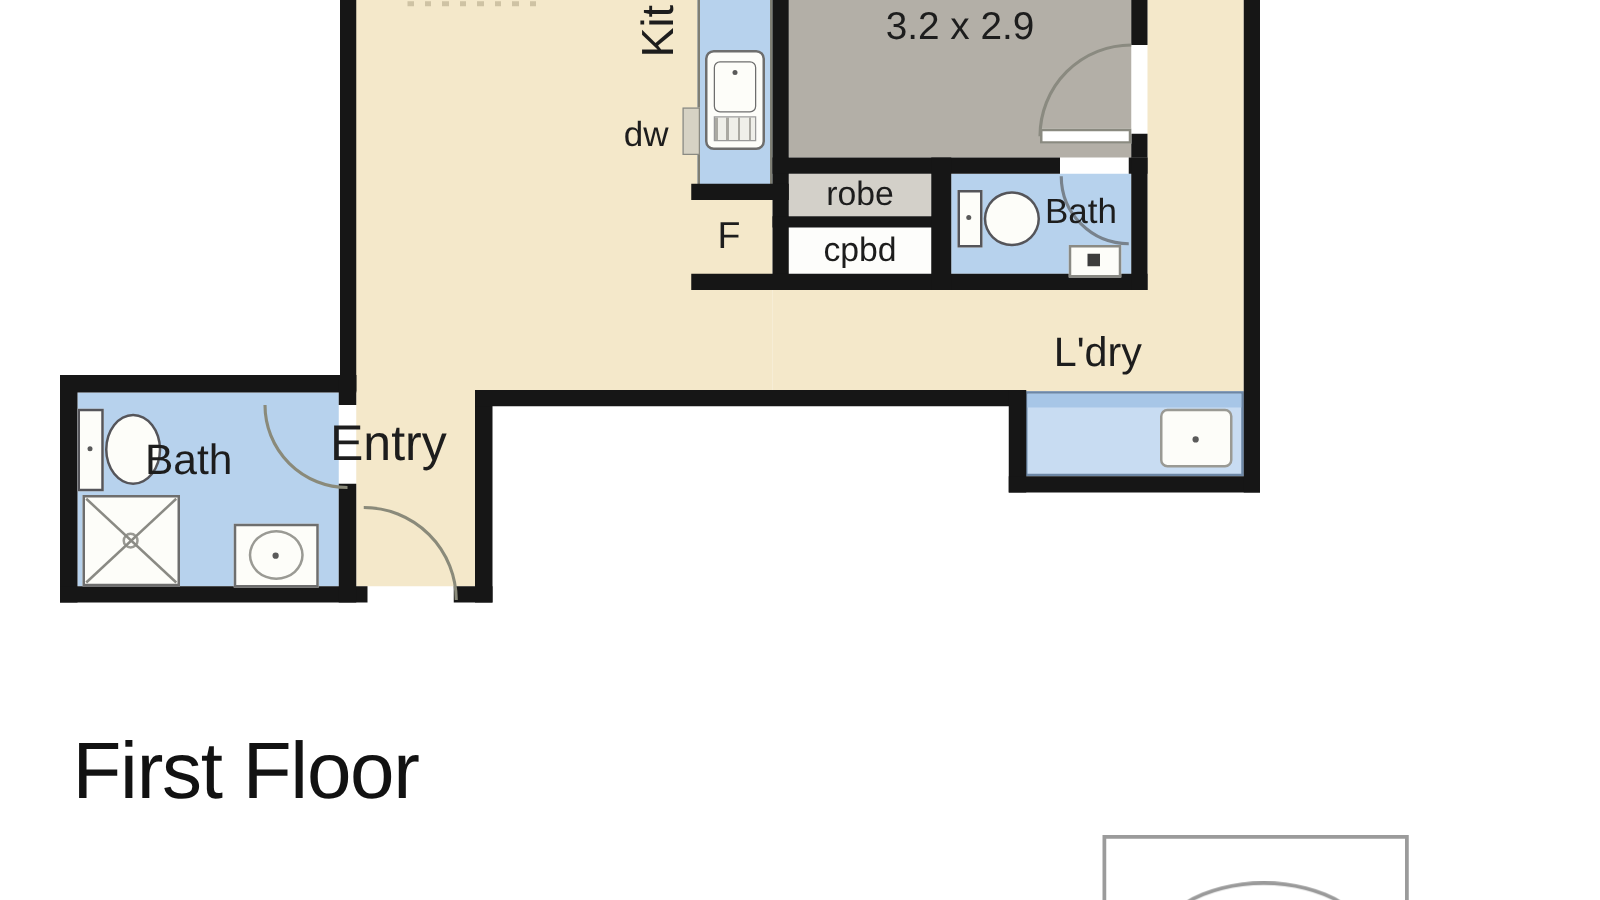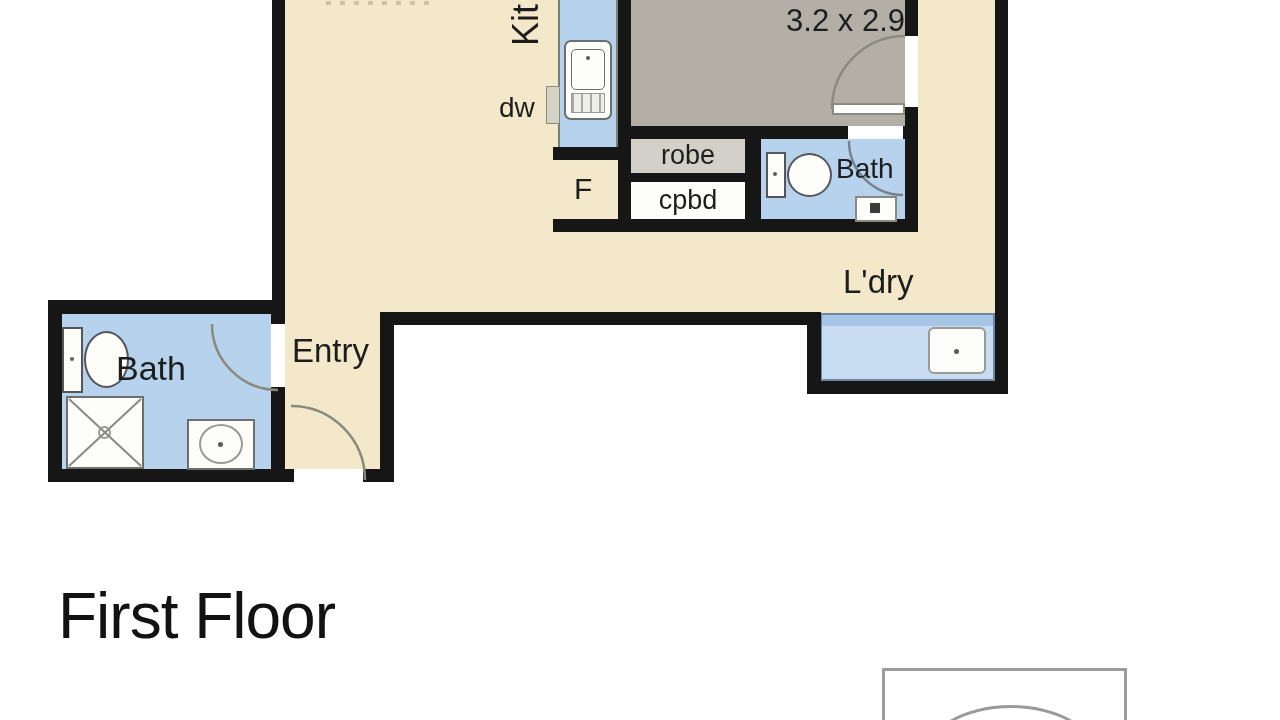--- a/index.html
+++ b/index.html
@@ -115,26 +115,26 @@
     <path d="M 849 141 A 54 54 0 0 0 903 195" fill="none" stroke="#78828c" stroke-width="2.5"></path>
     <path d="M 212 324 A 66 66 0 0 0 278 390" fill="none" stroke="#8a8a7a" stroke-width="2.5"></path>
     <path d="M 291 406 A 74 74 0 0 1 365 480" fill="none" stroke="#8a8a7a" stroke-width="2.5"></path>
     <line x1="69" y1="399" x2="141" y2="466" stroke="#8a8a84" stroke-width="2"></line>
     <line x1="141" y1="399" x2="69" y2="466" stroke="#8a8a84" stroke-width="2"></line>
   </svg>
 
   <div class="label" style="left:506px;top:46px;font-size:36px;transform:rotate(-90deg);transform-origin:0 0;">Kit</div>
   <div class="label" style="left:499px;top:93px;font-size:28px;">dw</div>
   <div class="label" style="left:574px;top:172px;font-size:30px;">F</div>
-  <div class="label" style="left:631px;top:4px;width:274px;text-align:right;font-size:31px;">3.2 x 2.9</div>
+  <div class="label" style="left:631px;top:4px;width:274px;text-align:center;font-size:31px;">3.2 x 2.9</div>
   <div class="label" style="left:631px;top:141px;width:114px;text-align:center;font-size:27px;">robe</div>
   <div class="label" style="left:631px;top:186px;width:114px;text-align:center;font-size:27px;">cpbd</div>
   <div class="label" style="left:836px;top:154px;font-size:28px;">Bath</div>
   <div class="label" style="left:843px;top:264px;font-size:33px;">L'dry</div>
-  <div class="label" style="left:292px;top:333px;font-size:33px;">Entry</div>
+  <div class="label" style="left:264px;top:333px;font-size:40px;">Entry</div>
   <div class="label" style="left:116px;top:350px;font-size:34px;">Bath</div>
 
   <div class="caption" style="left:58px;top:578px;">
     <div>First Floor</div>
   </div>
 
   <div class="logo-box" style="left:882px;top:668px;width:245px;height:70px;"></div>
   <div class="logo-arc" style="left:922px;top:705px;width:178px;height:110px;"></div>
 
 </div>

